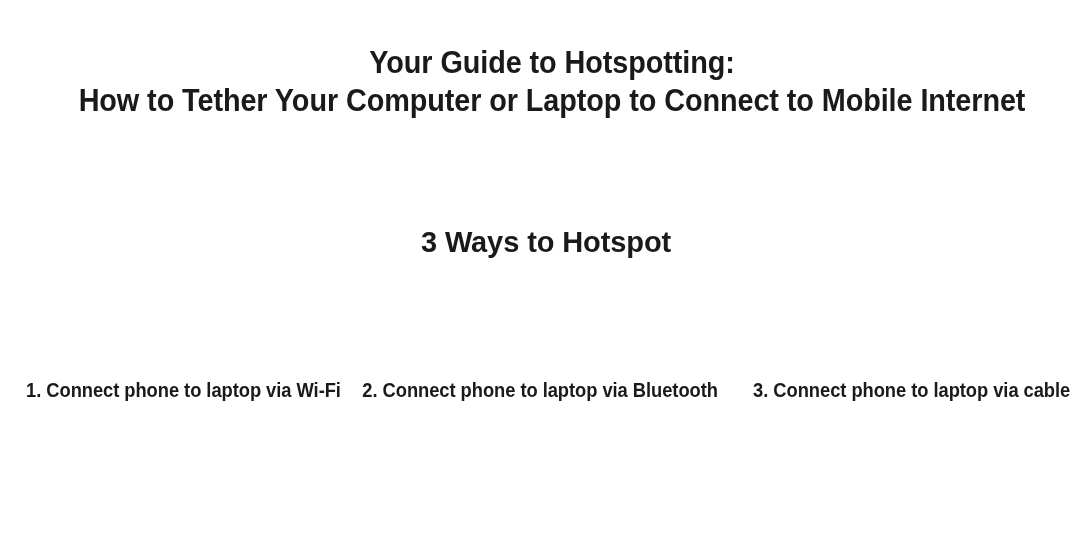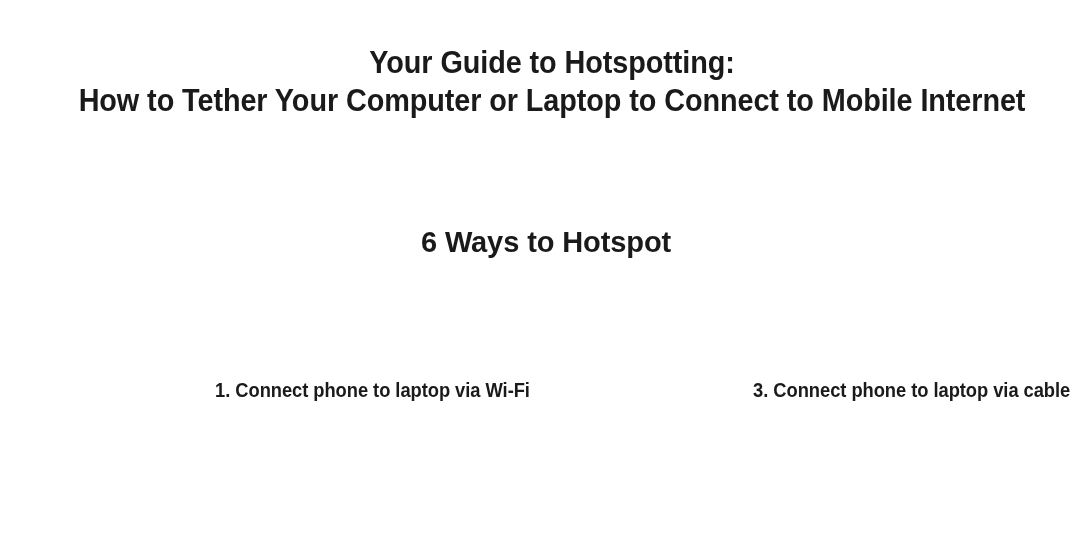--- a/index.html
+++ b/index.html
@@ -107,30 +107,34 @@
 <body>
 
 <div class="page">
 
   <div class="title-block">
     <span class="title-line">Your Guide to Hotspotting:</span>
     <span class="title-line">How to Tether Your Computer or Laptop to Connect to Mobile Internet</span>
   </div>
 
   <div class="section-heading">
-    <span>6 Ways to Hotspot</span>
+    <span>3 Ways to Hotspot</span>
   </div>
 
   <div class="methods-row">
 
     <div class="method">
       <div class="method-figure"></div>
       <div class="method-caption">1. Connect phone to laptop via Wi-Fi</div>
     </div>
 
+    <div class="method">
+      <div class="method-figure"></div>
+      <div class="method-caption">2. Connect phone to laptop via Bluetooth</div>
+    </div>
 
     <div class="method">
       <div class="method-figure"></div>
       <div class="method-caption">3. Connect phone to laptop via cable</div>
     </div>
 
   </div>
 
 </div>
 

